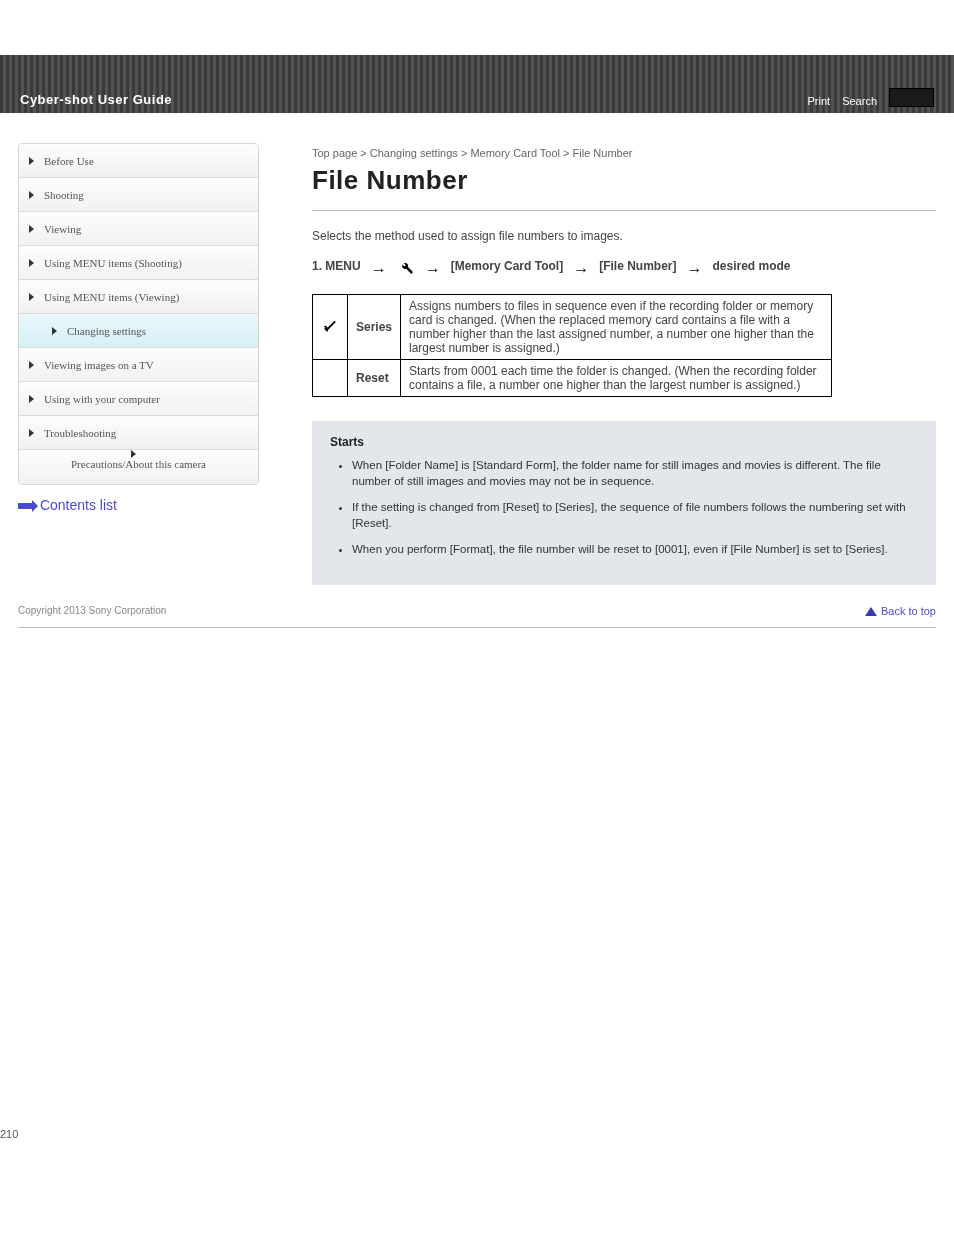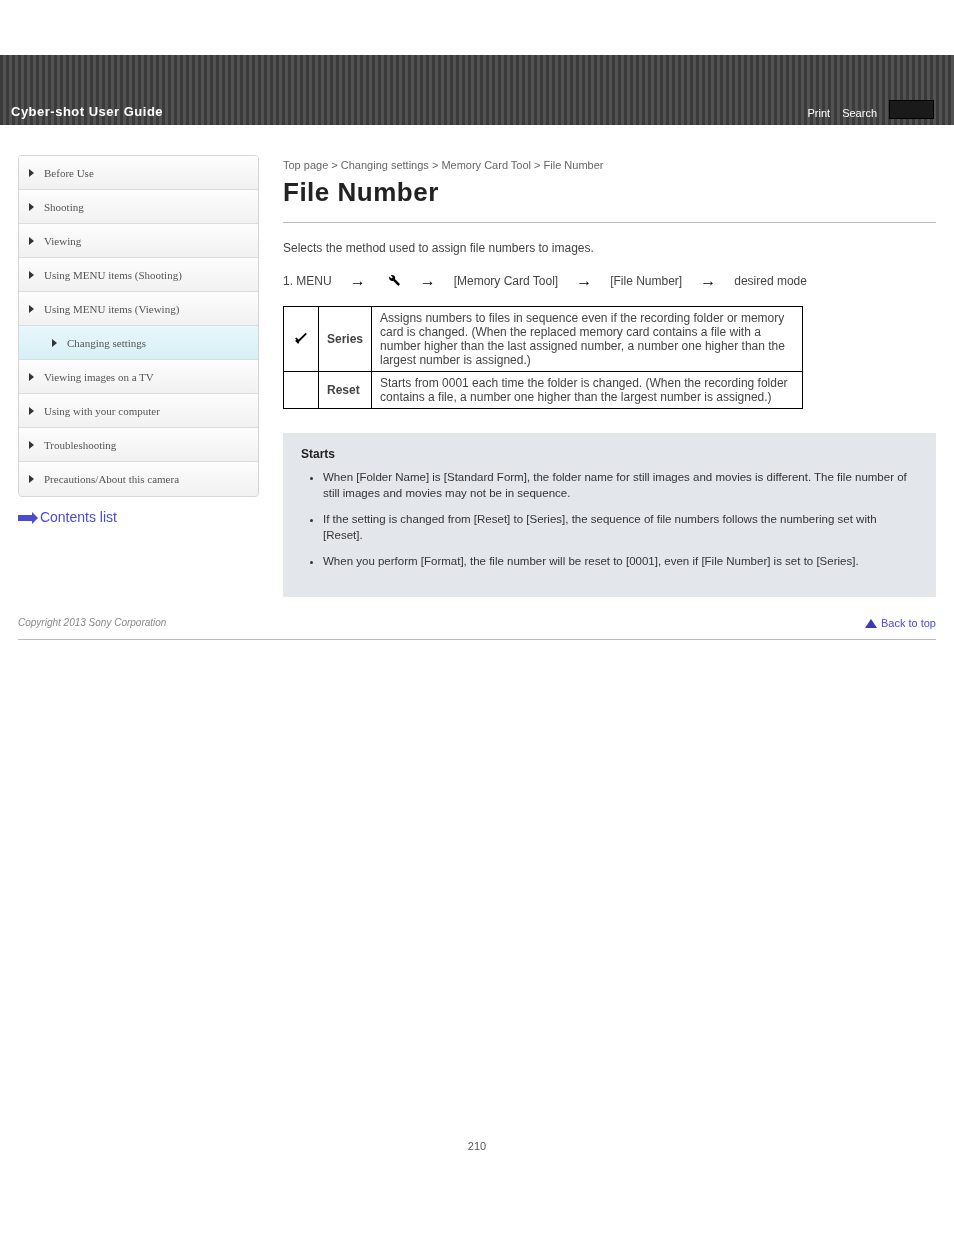--- a/index.html
+++ b/index.html
@@ -5,27 +5,27 @@
   * { box-sizing: border-box; margin: 0; padding: 0; }
   body {
     font-family: Arial, Helvetica, sans-serif;
     font-size: 12px;
     color: #444;
     background: #fff;
     width: 954px;
   }
   
   .banner {
-    height: 70px;
+    height: 58px;
     background: repeating-linear-gradient(90deg, #3a3a3a 0 3px, #525252 3px 6px);
     position: relative;
     margin: 55px 0 0 0;
     display: flex;
     align-items: flex-end;
-    padding: 0 20px 6px 11px;
+    padding: 0 20px 6px 20px;
     color: #fff;
   }
   .banner .title { font-size: 13px; font-weight: bold; letter-spacing: .5px; }
   .banner .right {
     margin-left: auto;
     display: flex;
     align-items: flex-end;
     gap: 12px;
     font-size: 11px;
   }
@@ -58,21 +58,21 @@
     display: flex;
     align-items: center;
     height: 34px;
     border-bottom: 1px solid #dcdcdc;
     padding: 0 10px;
     font-size: 11px;
     color: #555;
     cursor: pointer;
     background: linear-gradient(#fdfdfd, #f1f1f1);
   }
-  .sidebar-item:last-child { border-bottom: none; }
+  .sidebar-item:last-child { border-bottom: none; flex-direction: column; }
   .sidebar-item.active {
     background: linear-gradient(#e9f7fb, #d6f0f6);
     padding-left: 33px;
   }
   .sidebar-item .chev {
     width: 0; height: 0;
     border-top: 4px solid transparent;
     border-bottom: 4px solid transparent;
     border-left: 5px solid #333;
     margin-right: 10px;
@@ -96,32 +96,33 @@
   .arrow-right-small::after {
     content: '';
     position: absolute;
     right: -6px; top: -3px;
     border-top: 6px solid transparent;
     border-bottom: 6px solid transparent;
     border-left: 6px solid #4b4bd0;
   }
 
   
-  .content { flex: 1; padding-top: 4px; }
+  .content { flex: 1; padding-top: 4px; margin-left: 29px; }
   .section-label { font-size: 11px; color: #666; margin-bottom: 6px; }
   .page-heading { font-size: 26px; font-weight: bold; color: #222; margin-bottom: 14px; letter-spacing: .5px; }
   .rule { border: none; border-top: 1px solid #bbb; margin: 6px 0 18px 0; }
   .intro { font-size: 12px; color: #444; margin-bottom: 16px; }
 
   .path-row {
     display: flex;
-    align-items: center;
-    gap: 18px;
+    align-items: flex-start;
+    gap: 10px;
     font-size: 12px;
     margin: 4px 0 16px 0;
+    font-weight: bold;
   }
   .path-row .arrow { font-size: 16px; color: #000; }
   .wrench-icon { display:inline-block; }
 
   
   table.opts {
     border-collapse: collapse;
     width: 520px;
     margin-bottom: 24px;
   }
@@ -144,38 +145,38 @@
   .notes-title { font-weight: bold; font-size: 12px; margin-bottom: 8px; color: #222; }
   .notes ul { list-style: disc; margin-left: 22px; }
   .notes li { font-size: 11.5px; color: #333; margin-bottom: 10px; line-height: 1.4; }
 
   .footer-row {
     margin: 20px 18px 0 18px;
     padding-bottom: 10px;
     border-bottom: 1px solid #bbb;
     display: flex;
   }
-  .footer-row .copy { font-size: 10px; color: #888; font-style: italic; }
+  .footer-row .copy { font-size: 10px; color: #888; }
   .footer-row .toplink {
     margin-left: auto;
     font-size: 11px;
     color: #4a4ad6;
     text-decoration: none;
     display: flex;
     align-items: center;
     gap: 4px;
   }
   .tri-up {
     width: 0; height: 0;
     border-left: 6px solid transparent;
     border-right: 6px solid transparent;
     border-bottom: 9px solid #3a3ab5;
   }
   .pagenum {
-    text-align: center;
+    text-align: left;
     font-size: 11px;
     color: #555;
     margin-top: 500px;
     padding-bottom: 30px;
   }
 </style>
 </head>
 <body>
 
 <div class="banner">

